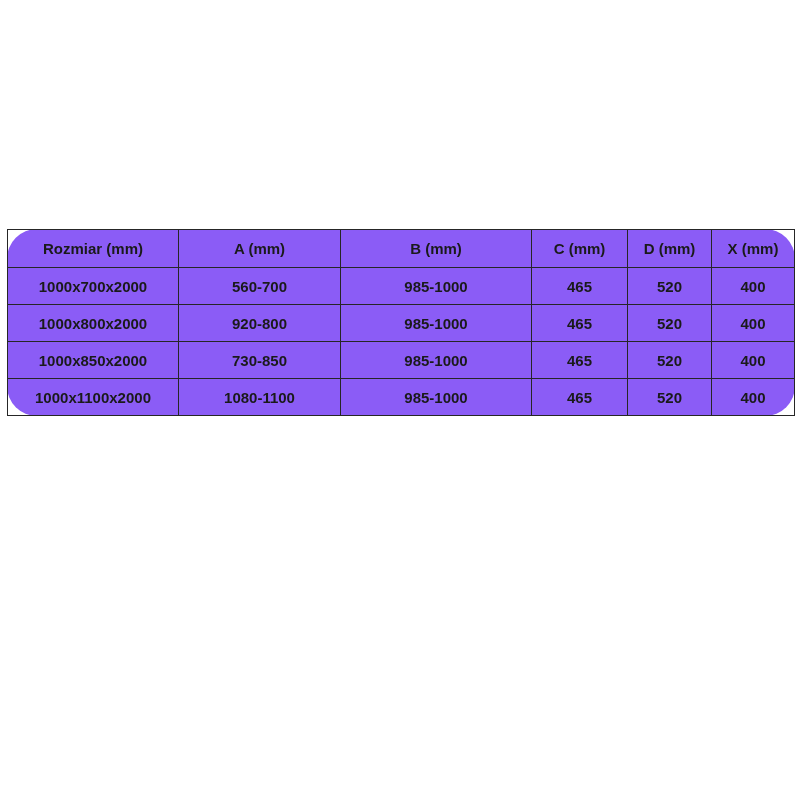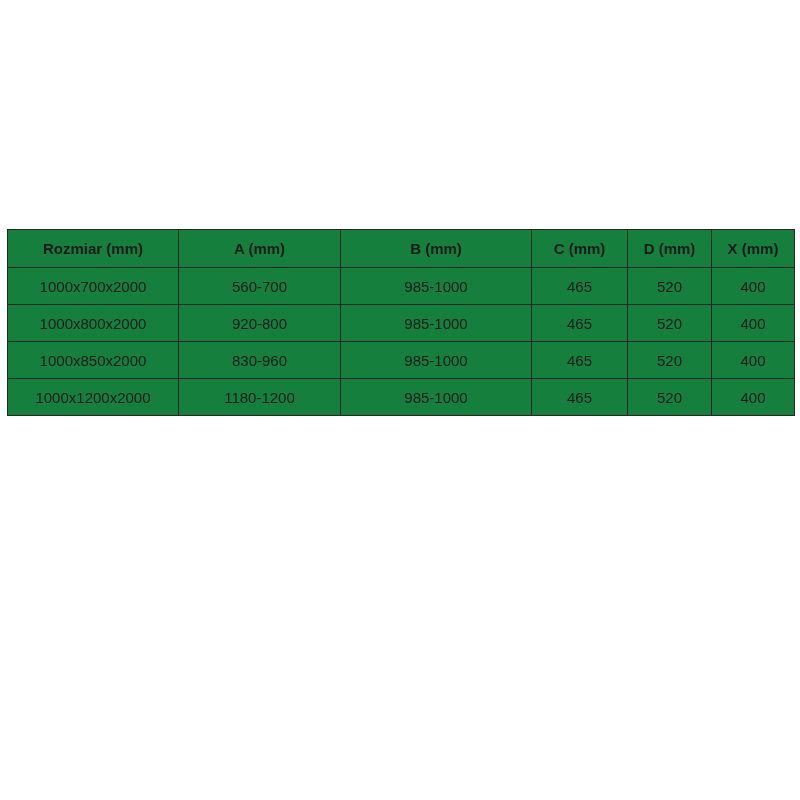--- a/index.html
+++ b/index.html
@@ -13,39 +13,40 @@
   .table-wrap {
     position: absolute;
     left: 7px;
     top: 229px;
     width: 787px;
   }
   table.dim-table {
     border-collapse: collapse;
     table-layout: fixed;
     width: 787px;
-    background: #15803d;
+    background: #8b5cf6;
+    border-radius: 30px;
   }
   table.dim-table th,
   table.dim-table td {
     border: 1.5px solid #262626;
     text-align: center;
     vertical-align: middle;
     color: #1a1a1a;
     font-size: 15px;
     padding: 0;
     overflow: hidden;
     white-space: nowrap;
   }
   table.dim-table th {
     font-weight: bold;
     height: 37px;
   }
   table.dim-table td {
-    font-weight: normal;
+    font-weight: bold;
     height: 36px;
   }
 </style>
 </head>
 <body>
 
 <div class="table-wrap">
   <table class="dim-table">
     <colgroup>
         <col style="width: 171px;">
@@ -77,29 +78,29 @@
         <tr>
           <td>1000x800x2000</td>
           <td>920-800</td>
           <td>985-1000</td>
           <td>465</td>
           <td>520</td>
           <td>400</td>
         </tr>
         <tr>
           <td>1000x850x2000</td>
-          <td>830-960</td>
+          <td>730-850</td>
           <td>985-1000</td>
           <td>465</td>
           <td>520</td>
           <td>400</td>
         </tr>
         <tr>
-          <td>1000x1200x2000</td>
-          <td>1180-1200</td>
+          <td>1000x1100x2000</td>
+          <td>1080-1100</td>
           <td>985-1000</td>
           <td>465</td>
           <td>520</td>
           <td>400</td>
         </tr>
       </tbody>
   </table>
 </div>
 
 </body></html>

